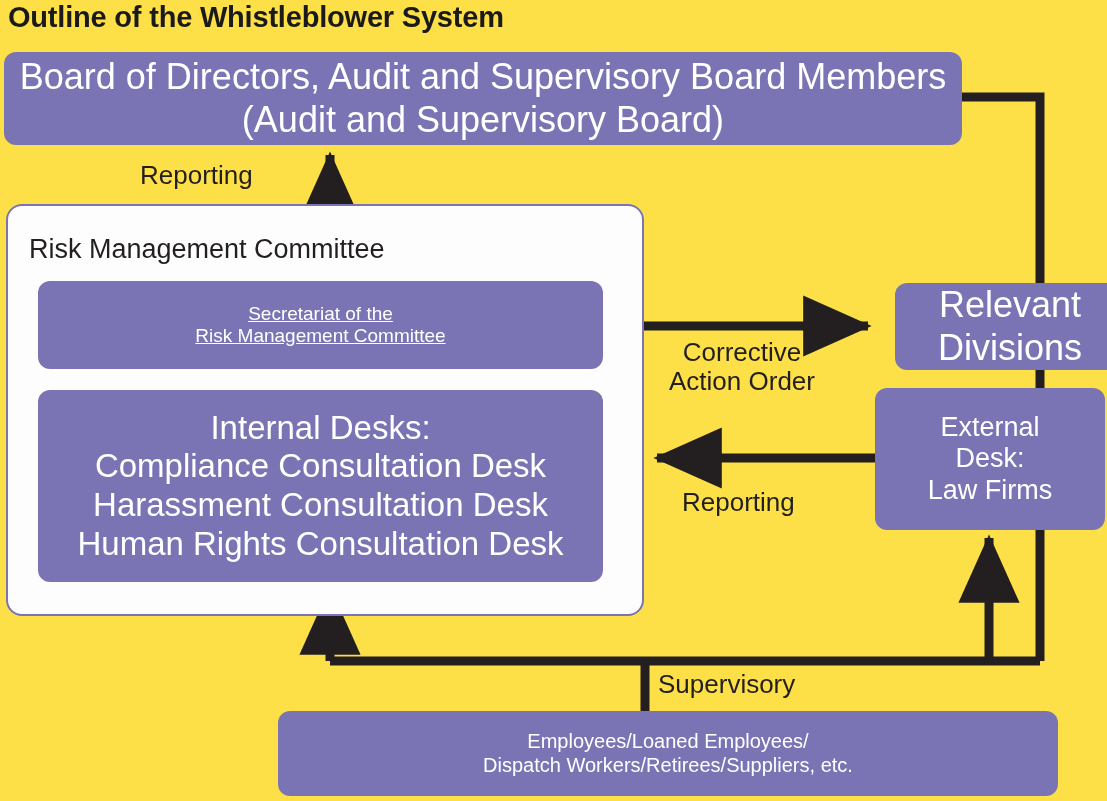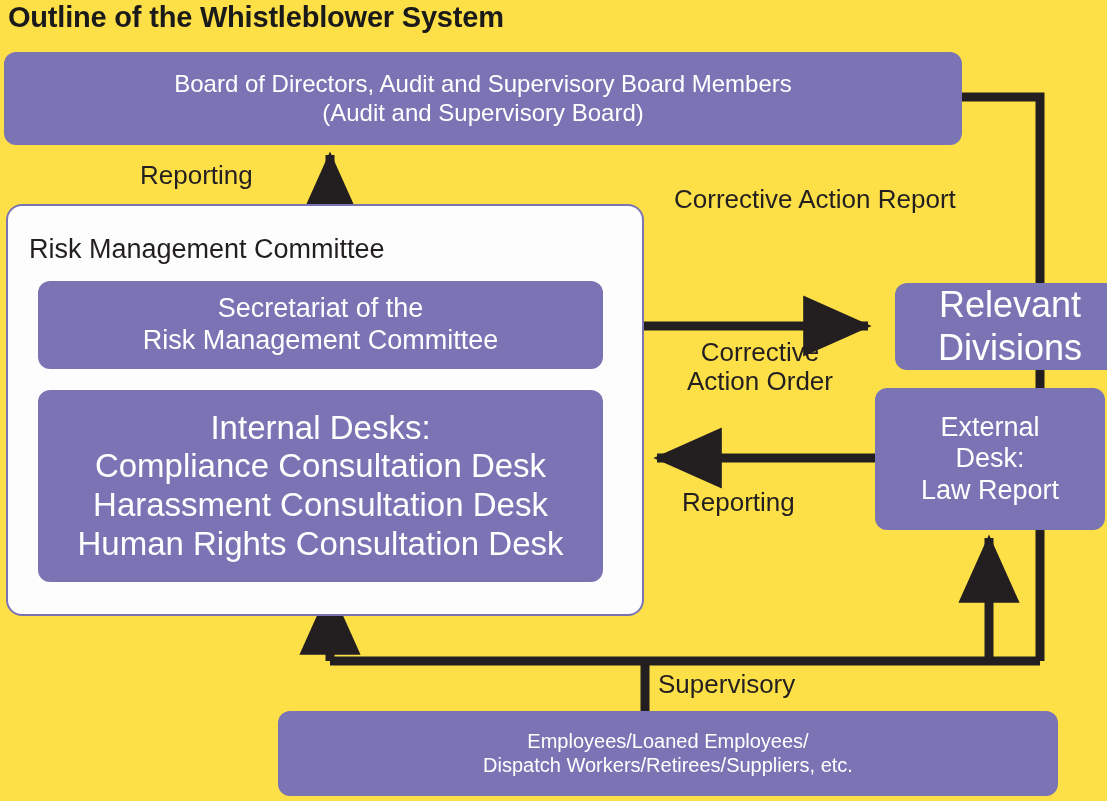--- a/index.html
+++ b/index.html
@@ -114,50 +114,49 @@
     </g>
 
     <g>
       <path d="M645,712 L645,661" fill="none" stroke="#231f20" stroke-width="9"></path>
       <path d="M330,661 L1040,661" fill="none" stroke="#231f20" stroke-width="9"></path>
       <line x1="330" y1="661" x2="330" y2="590" stroke="#231f20" stroke-width="9" marker-end="url(#ah)"></line>
       <line x1="989" y1="661" x2="989" y2="538" stroke="#231f20" stroke-width="9" marker-end="url(#ah)"></line>
     </g>
   </svg>
 
-  <div class="node" style="left:4px; top:52px; width:958px; height:93px; font-size:24px;">Board of Directors, Audit and Supervisory Board Members
+  <div class="node" style="left:4px; top:52px; width:958px; height:93px; font-size:36px;">Board of Directors, Audit and Supervisory Board Members
 (Audit and Supervisory Board)</div>
 
   <div class="container-box" style="left:6px; top:204px; width:638px; height:412px;"></div>
 
   <div class="container-label" style="left:29px; top:234px;">Risk Management Committee</div>
 
-  <div class="node" style="left:38px; top:281px; width:565px; height:88px; font-size:27px;">Secretariat of the
+  <div class="node" style="left:38px; top:281px; width:565px; height:88px; font-size:19px;text-decoration:underline;">Secretariat of the
 Risk Management Committee</div>
 
   <div class="node" style="left:38px; top:390px; width:565px; height:192px; font-size:33px;">Internal Desks:
 Compliance Consultation Desk
 Harassment Consultation Desk
 Human Rights Consultation Desk</div>
 
   <div class="node" style="left:895px; top:283px; width:230px; height:87px; font-size:36px;">Relevant
 Divisions</div>
 
   <div class="node" style="left:875px; top:388px; width:230px; height:142px; font-size:27px;">External
 Desk:
-Law Report</div>
+Law Firms</div>
 
   <div class="node" style="left:278px; top:711px; width:780px; height:85px; font-size:20px;">Employees/Loaned Employees/
 Dispatch Workers/Retirees/Suppliers, etc.</div>
 
   <div class="edge-label" style="left:140px; top:161px;">Reporting</div>
 
-  <div class="edge-label" style="left:674px; top:185px;">Corrective Action Report</div>
 
 
-  <div class="edge-label" style="left:675px; top:338px; width:170px;">Corrective
+  <div class="edge-label" style="left:657px; top:338px; width:170px;">Corrective
 Action Order</div>
 
   <div class="edge-label" style="left:682px; top:488px;">Reporting</div>
 
   <div class="edge-label" style="left:658px; top:670px;">Supervisory</div>
 
 </div>
 
 </body></html>

